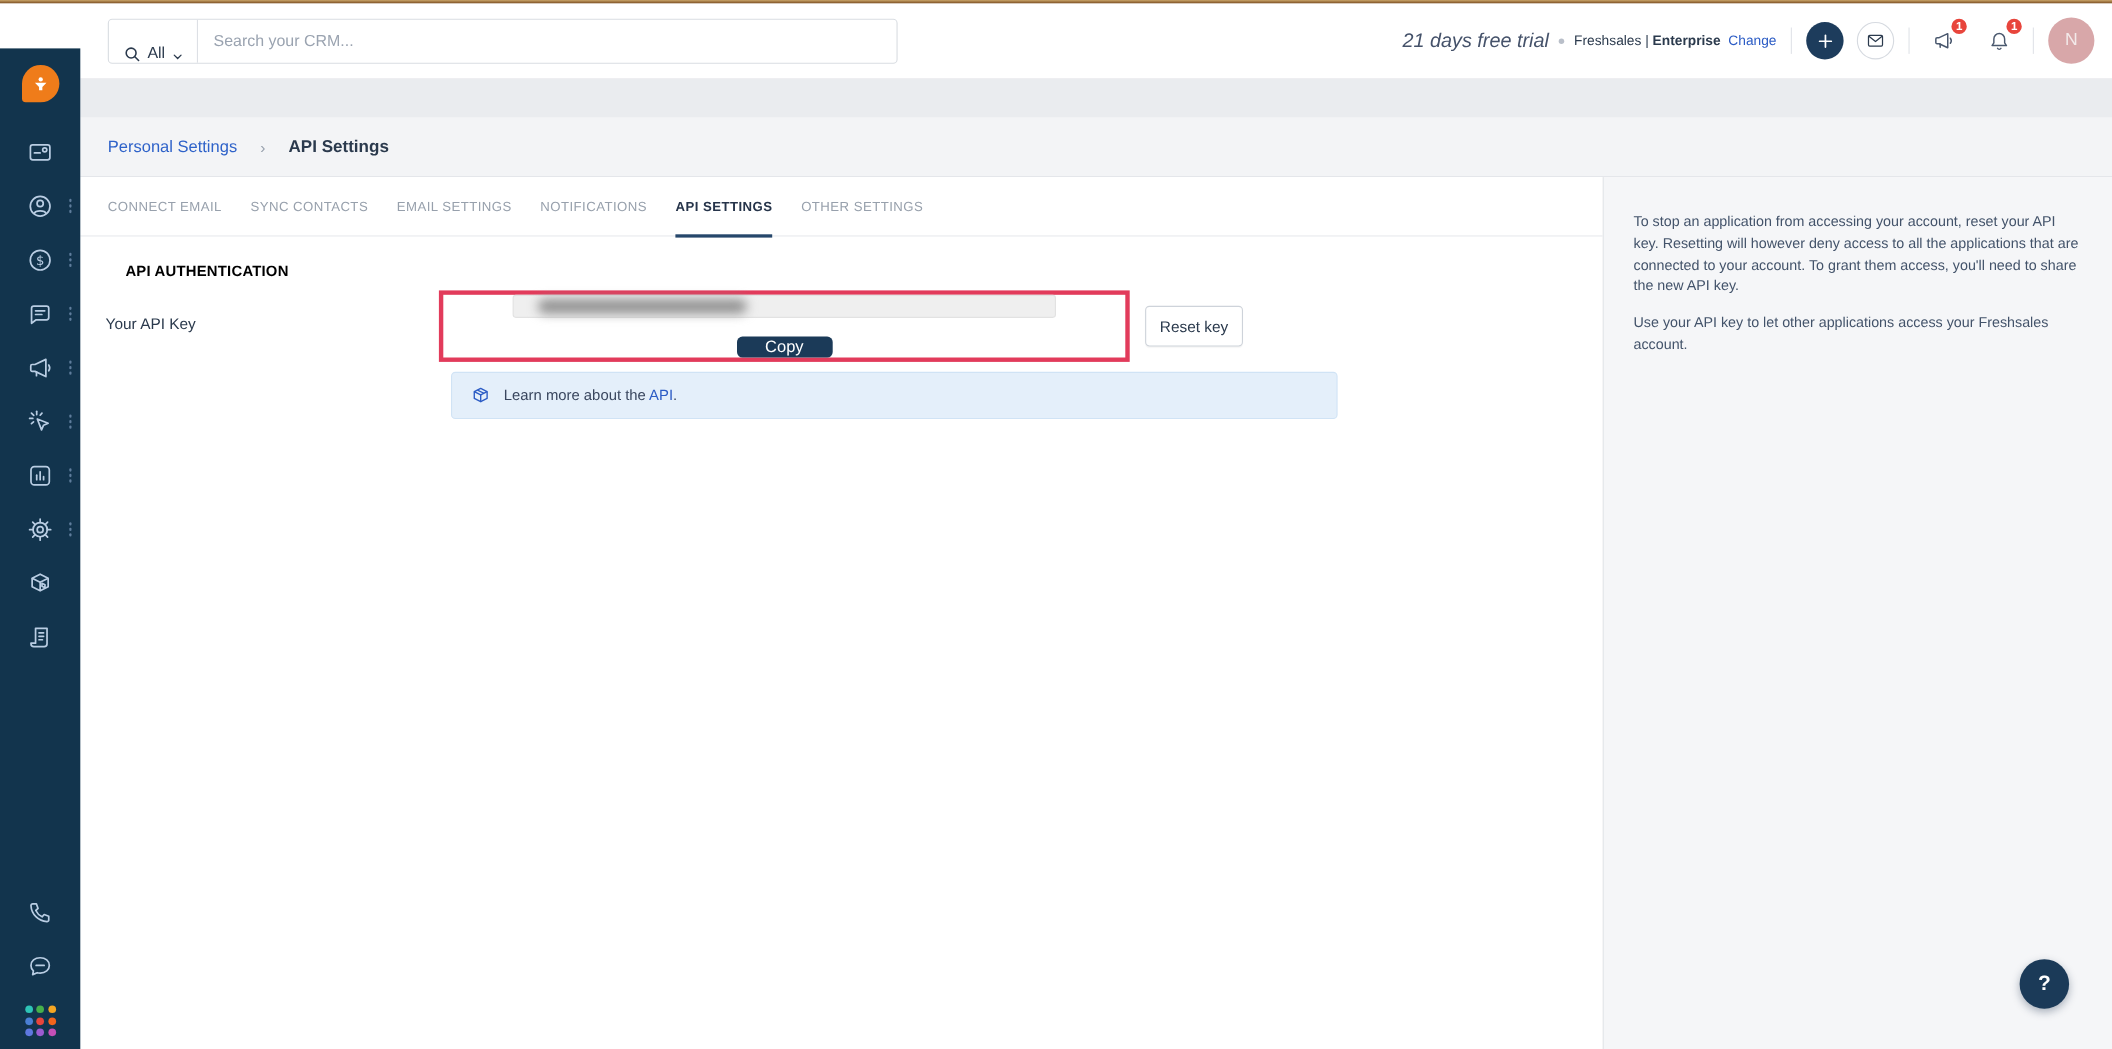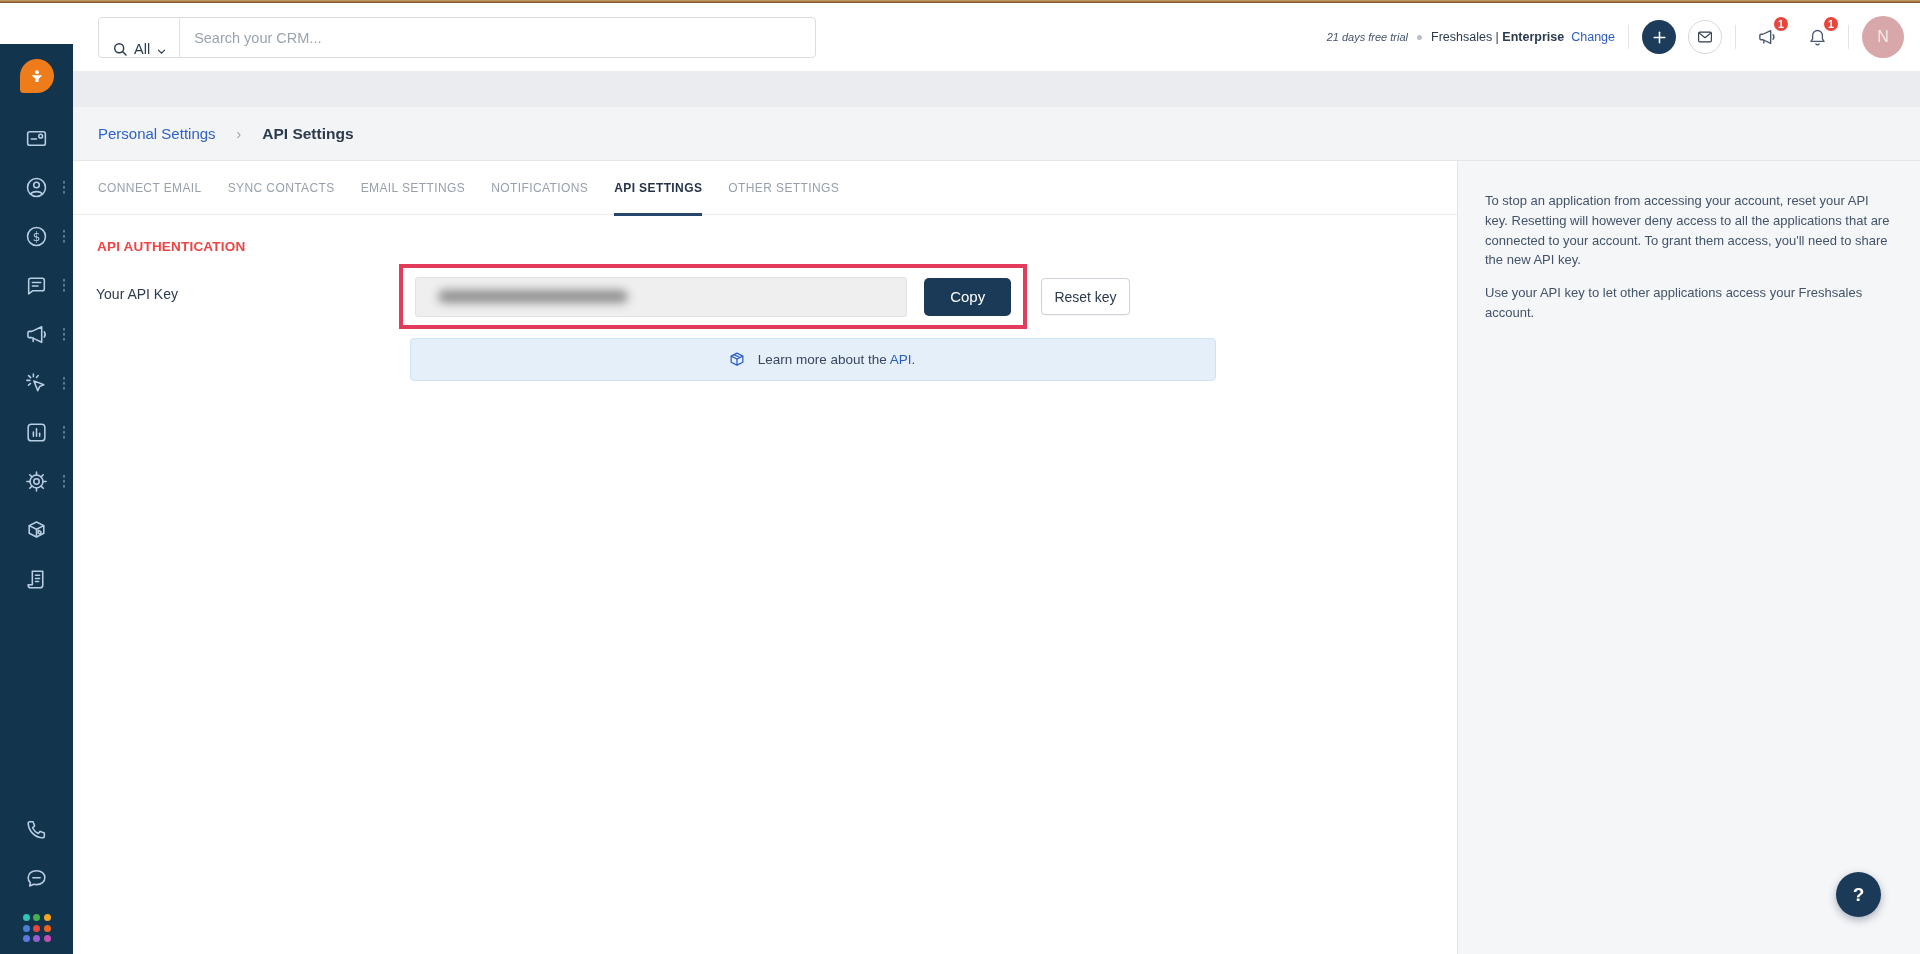--- a/index.html
+++ b/index.html
@@ -20,21 +20,21 @@
   .search-bar { position:absolute; left:98px; top:14px; width:718px; height:41px;
     border:1px solid #d9dde2; border-radius:4px; display:flex; align-items:stretch; background:#fff; }
   .search-scope { display:flex; align-items:flex-end; gap:6px; padding:0 12px 0 13px;
     border-right:1px solid #dde0e5; cursor:pointer; }
   .search-scope span { font-size:14.5px; color:#2b3a4d; }
   .search-input { flex:1; border:none; outline:none; padding:0 14px; font-size:14.5px;
     color:#54606f; background:transparent; font-family:inherit; }
   .search-input::placeholder { color:#9aa3b0; }
 
   .topbar-right { position:absolute; right:16px; top:11px; height:46px; display:flex; align-items:center; }
-  .trial-text { font-style:italic; font-size:11px; color:#45526a; white-space:nowrap; }
+  .trial-text { font-style:italic; font-size:18px; color:#45526a; white-space:nowrap; }
   .sep-dot { width:5px; height:5px; border-radius:50%; background:#b9bfc9; margin:0 9px; flex:none; }
   .product-text { font-size:12.5px; color:#2b3a4d; white-space:nowrap; }
   .product-text b { font-weight:700; }
   .change-link { font-size:12.5px; color:#2c5cc5; margin-left:7px; cursor:pointer; white-space:nowrap; }
   .v-div { width:1px; height:24px; background:#e0e3e8; margin:0 13px; flex:none; }
   .round-btn { width:34px; height:34px; border-radius:50%; display:flex; align-items:center;
     justify-content:center; cursor:pointer; flex:none; }
   .plus-btn { background:#1d3c5c; }
   .mail-btn { background:#fff; border:1px solid #d6dae0; margin-left:12px; }
   .bare-btn { position:relative; width:36px; height:36px; display:flex; align-items:center;
@@ -73,38 +73,38 @@
   
   .main { position:absolute; left:73px; top:161px; width:1384px; bottom:0; background:#fff; }
   .tabs { display:flex; align-items:center; gap:26px; height:54px; padding-left:25px;
     border-bottom:1px solid #e8eaed; }
   .tab { font-size:12px; letter-spacing:.4px; color:#97a0ac; cursor:pointer; position:relative;
     height:54px; display:flex; align-items:center; white-space:nowrap; }
   .tab.active { color:#26344a; font-weight:700; }
   .tab.active::after { content:''; position:absolute; left:0; right:0; bottom:-1px; height:3px;
     background:#26476b; }
 
-  .section-title { position:absolute; left:24px; top:78px; font-size:13.5px; font-weight:700;
-    color:#ef4444; letter-spacing:.2px; }
+  .section-title { position:absolute; left:41px; top:78px; font-size:13.5px; font-weight:700;
+    color:#000000; letter-spacing:.2px; }
   .key-label { position:absolute; left:23px; top:125px; font-size:14px; color:#2b3a4d; }
 
   .highlight-box { position:absolute; left:326px; top:103px; width:628px; height:65px;
-    border:4px solid #e23b5b; display:flex; align-items:center; padding:0 12px; gap:17px; }
+    border:4px solid #e23b5b; display:flex; align-items:center; padding:0 12px; gap:17px;flex-direction:column; }
   .key-input { width:494px; height:40px; background:#efefef; border:1px solid #e2e2e2;
     border-radius:3px; display:flex; align-items:center; padding-left:22px; }
   .key-redacted { width:190px; height:13px; border-radius:7px; background:#909090; filter:blur(5px); }
   .copy-btn { width:87px; height:38px; background:#1b3a58; border:none; border-radius:5px;
     color:#fff; font-size:15px; cursor:pointer; font-family:inherit; }
   .reset-btn { position:absolute; left:968px; top:117px; width:89px; height:37px; background:#fff;
     border:1px solid #ced3da; border-radius:4px; color:#2b3a4d; font-size:14px; cursor:pointer;
     font-family:inherit; box-shadow:0 1px 1px rgba(0,0,0,.04); }
 
   .info-box { position:absolute; left:337px; top:177px; width:806px; height:43px;
     background:#e4effa; border:1px solid #d0e3f5; border-radius:4px; display:flex;
-    align-items:center; padding-left:16px; gap:11px;justify-content:center; }
+    align-items:center; padding-left:16px; gap:11px; }
   .info-text { font-size:13.5px; color:#39465e; }
   .info-link { color:#2c5cc5; cursor:pointer; }
 
   
   .side-panel { position:absolute; left:1457px; top:161px; right:0; bottom:0; background:#f5f6f8;
     border-left:1px solid #e3e5e9; padding:30px 26px 0 27px; }
   .panel-title { font-size:16px; font-weight:700; color:#2b3a4d; margin-bottom:16px; }
   .panel-para { font-size:13px; color:#43536a; line-height:1.52; margin-bottom:13px; max-width:412px; }
 
   

